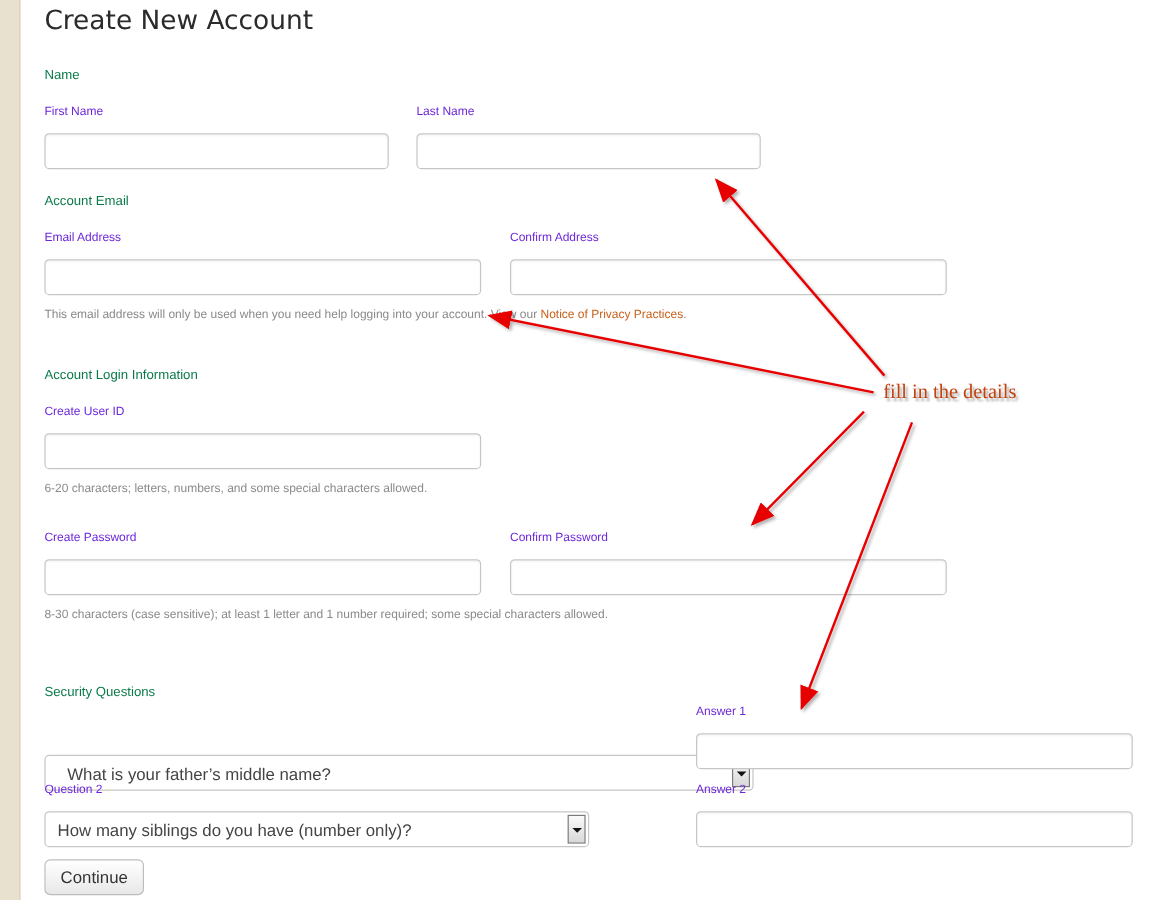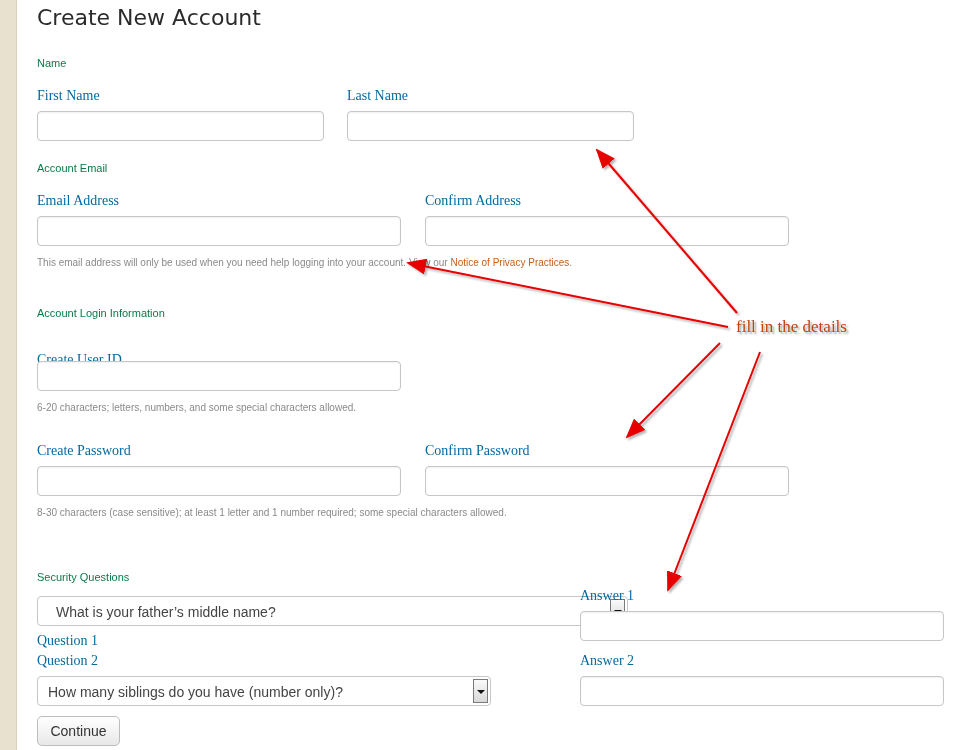--- a/index.html
+++ b/index.html
@@ -2,21 +2,21 @@
 <html><head>
 <meta charset="utf-8">
 <style>
   * { box-sizing: border-box; margin: 0; padding: 0; }
   html, body { width: 961px; height: 750px; overflow: hidden; background: #ffffff; }
   body { position: relative; font-family: "Liberation Sans", sans-serif; color: #333; }
   .sidebar { position: absolute; left: 0; top: 0; width: 17px; height: 750px; background: #e8e1cf; border-right: 1px solid #d8d0ba; }
   .abs { position: absolute; }
   .page-title { left: 37px; top: 5px; font-family: "DejaVu Sans", sans-serif; font-size: 22px; color: #2b2b2b; font-weight: normal; }
   .section-title { font-family: "Liberation Sans", sans-serif; font-size: 11px; color: #0a7a4a; }
-  .label { font-size: 14px; color: #0369a1; font-family: Liberation Serif, serif; }
+  .label { font-size: 10px; color: #6d28d9; }
   .help { font-size: 10px; color: #8a8a8a; }
   .help a { color: #c8601a; text-decoration: none; }
   .input { height: 30px; border: 1px solid #c6c6c6; border-radius: 4px; background: #fff; box-shadow: inset 0 1px 2px rgba(0,0,0,0.06); }
   .select { height: 30px; border: 1px solid #c6c6c6; border-radius: 4px; background: #fff; font-size: 14px; color: #444; padding: 7px 10px; }
   .select .arrow { position: absolute; right: 2px; top: 2px; width: 15px; height: 24px; border: 1px solid #7a7a7a; background: linear-gradient(#fafafa, #d8d8d8); }
   .select .arrow::after { content: ""; position: absolute; left: 3px; top: 10px; border-left: 4px solid transparent; border-right: 4px solid transparent; border-top: 4px solid #111; }
   .btn { left: 37px; top: 716px; width: 83px; height: 30px; border: 1px solid #bdbdbd; border-radius: 5px; background: linear-gradient(#ffffff, #e8e8e8); font-size: 14px; color: #333; text-align: center; line-height: 28px; }
   .annot { left: 736px; top: 317px; font-family: "Liberation Serif", serif; font-size: 17px; color: #c2410c; text-shadow: 2px 2px 2px rgba(0,0,0,0.35); }
   svg.arrows { position: absolute; left: 0; top: 0; pointer-events: none; }
 </style>
@@ -36,33 +36,33 @@
 <div class="abs section-title" style="left:37px;top:162px;">Account Email</div>
 <div class="abs label" style="left:37px;top:193px;">Email Address</div>
 <div class="abs input" style="left:37px;top:216px;width:364px;"></div>
 <div class="abs label" style="left:425px;top:193px;">Confirm Address</div>
 <div class="abs input" style="left:425px;top:216px;width:364px;"></div>
 <div class="abs help" style="left:37px;top:257px;">
   <span>This email address will only be used when you need help logging into your account. View our </span><a href="#">Notice of Privacy Practices</a><span>.</span>
 </div>
 
 <div class="abs section-title" style="left:37px;top:307px;text-align:right;">Account Login Information</div>
-<div class="abs label" style="left:37px;top:352px;">Create User ID</div>
+<div class="abs label" style="left:37px;top:338px;">Create User ID</div>
 <div class="abs input" style="left:37px;top:361px;width:364px;"></div>
 <div class="abs help" style="left:37px;top:402px;">6-20 characters; letters, numbers, and some special characters allowed.</div>
 
 <div class="abs label" style="left:37px;top:443px;">Create Password</div>
 <div class="abs input" style="left:37px;top:466px;width:364px;"></div>
 <div class="abs label" style="left:425px;top:443px;">Confirm Password</div>
 <div class="abs input" style="left:425px;top:466px;width:364px;"></div>
 <div class="abs help" style="left:37px;top:507px;">8-30 characters (case sensitive); at least 1 letter and 1 number required; some special characters allowed.</div>
 
 <div class="abs section-title" style="left:37px;top:557px;margin-top:14px;">Security Questions</div>
 <div class="abs label" style="left:37px;top:588px;margin-top:45px;">Question 1</div>
-<div class="abs select" style="left:37px;top:596px;width:591px;padding-left:18px;">
+<div class="abs select" style="left:37px;top:629px;width:591px;padding-left:18px;">
   <span>What is your father’s middle name?</span>
   <span class="arrow"></span>
 </div>
 <div class="abs label" style="left:580px;top:588px;">Answer 1</div>
 <div class="abs input" style="left:580px;top:611px;width:364px;"></div>
 
 <div class="abs label" style="left:37px;top:653px;">Question 2</div>
 <div class="abs select" style="left:37px;top:676px;width:454px;">
   <span>How many siblings do you have (number only)?</span>
   <span class="arrow"></span>

